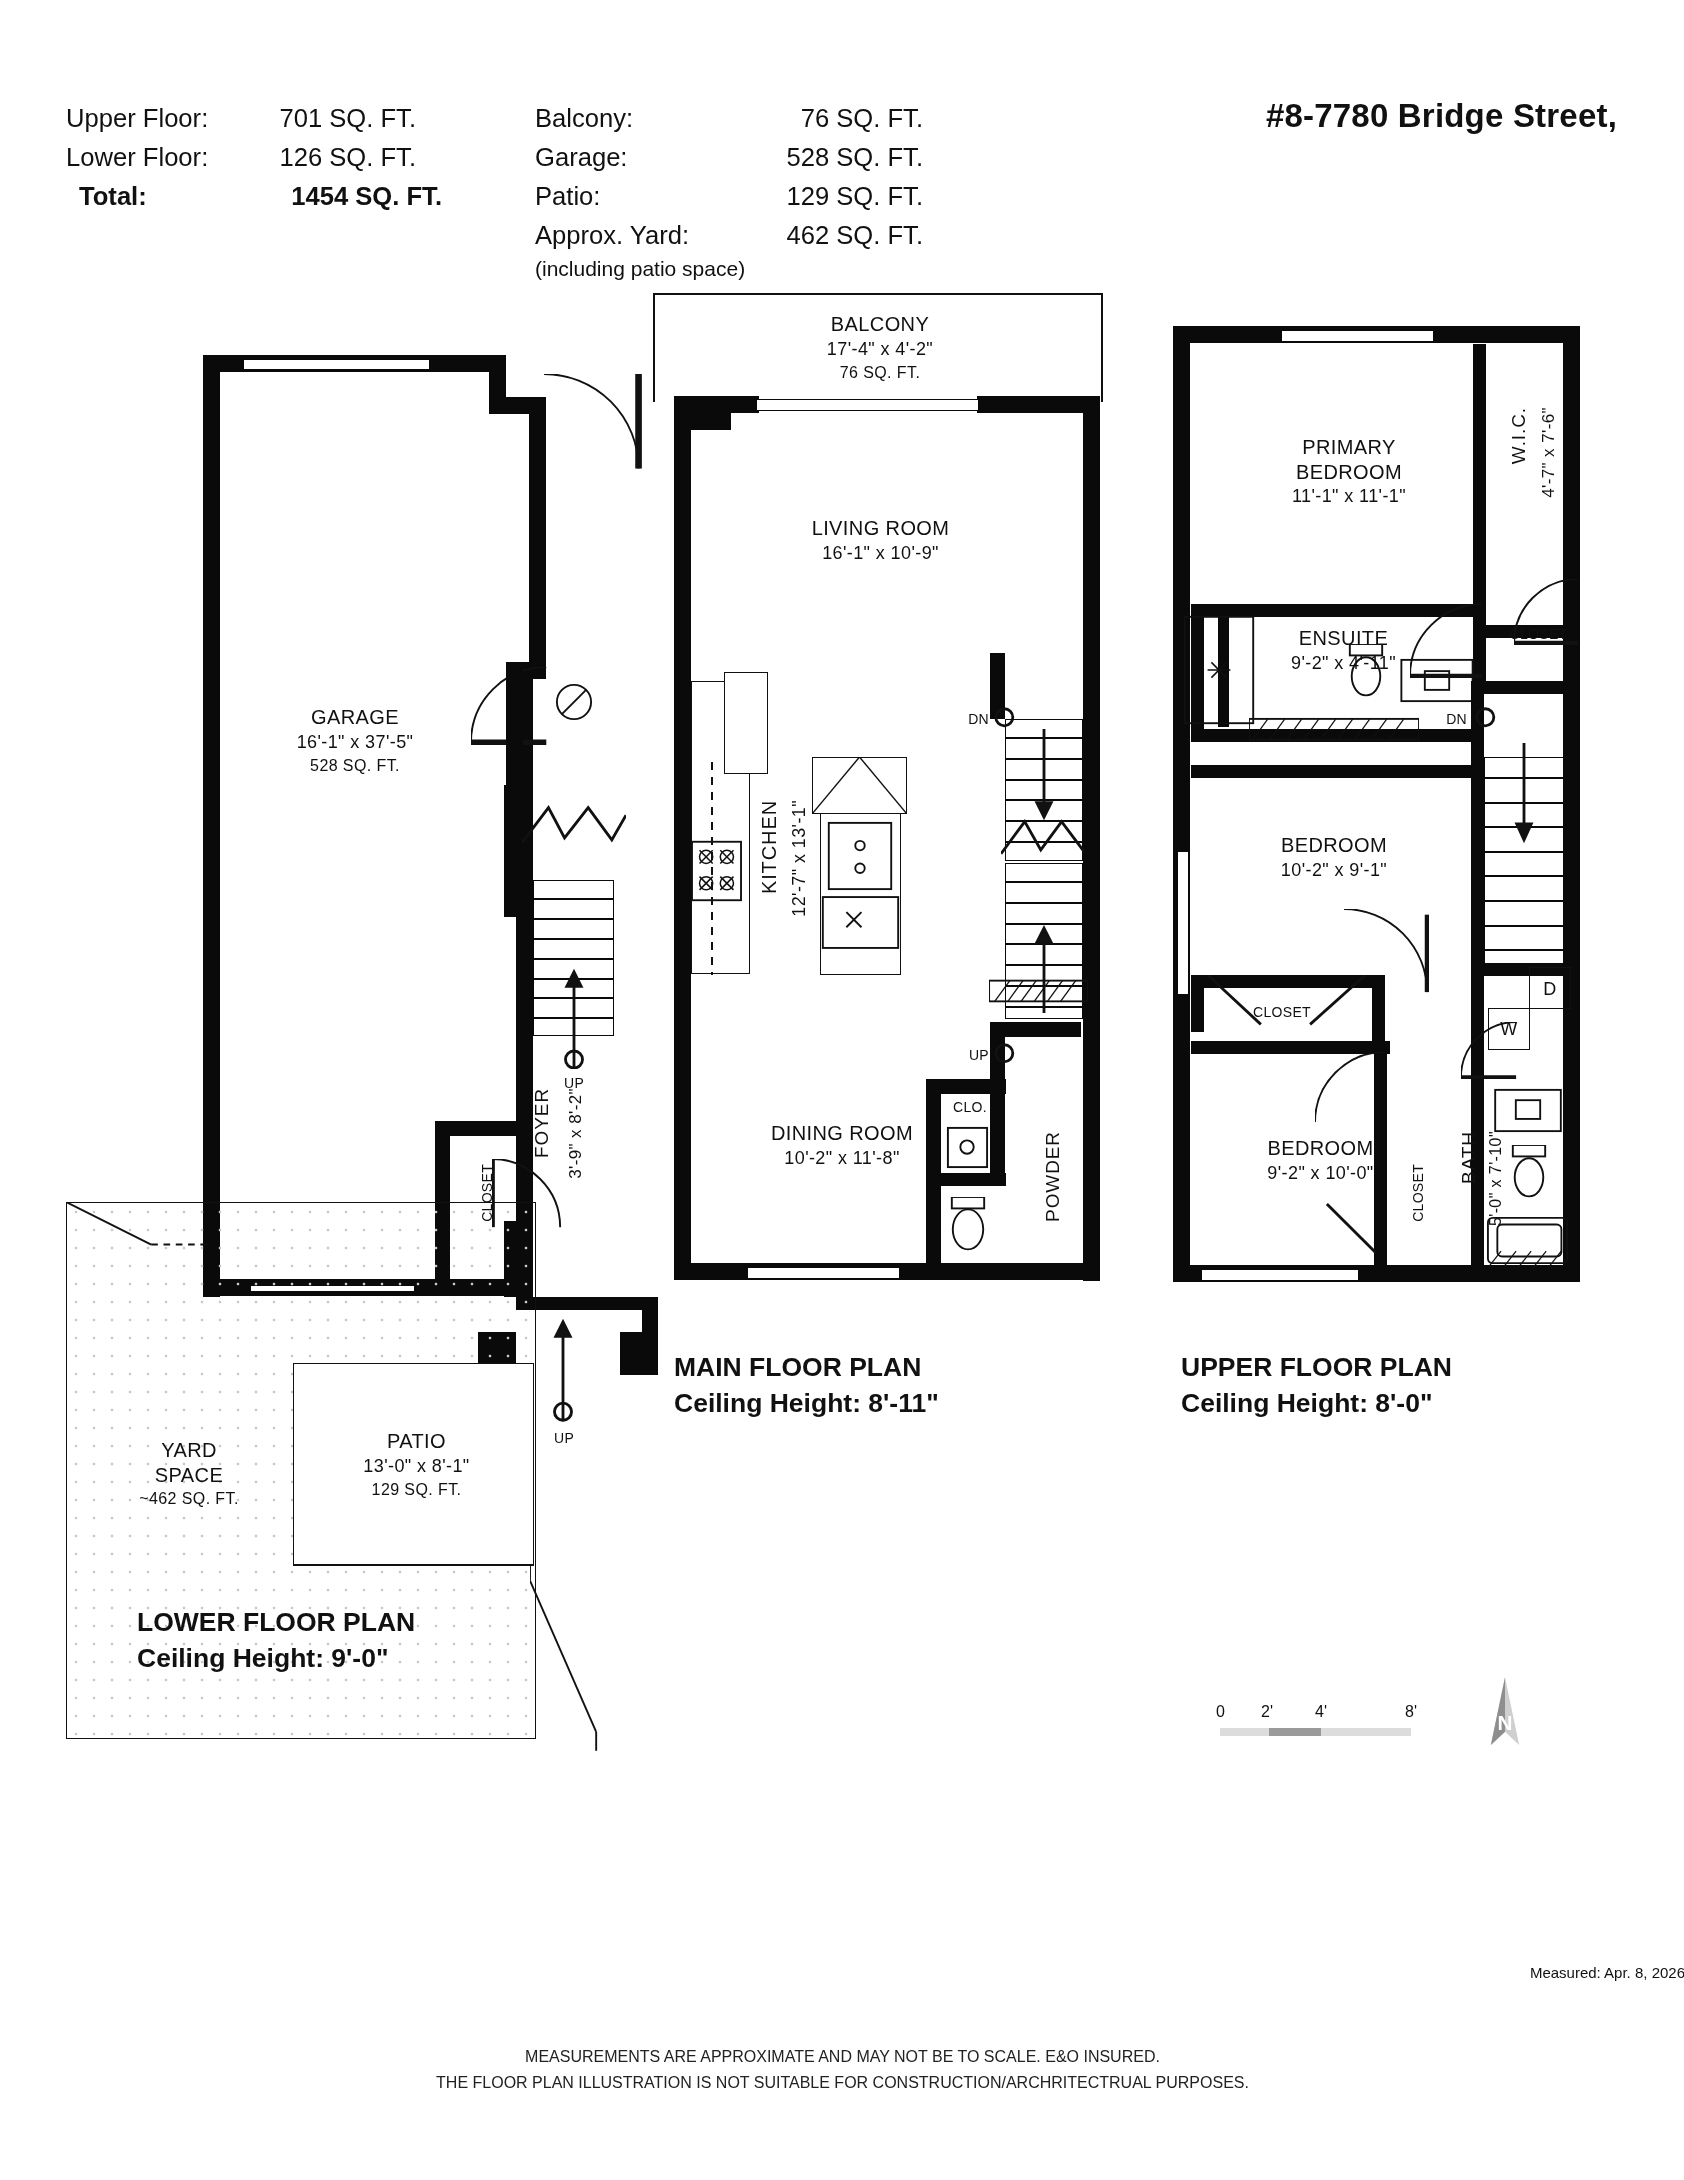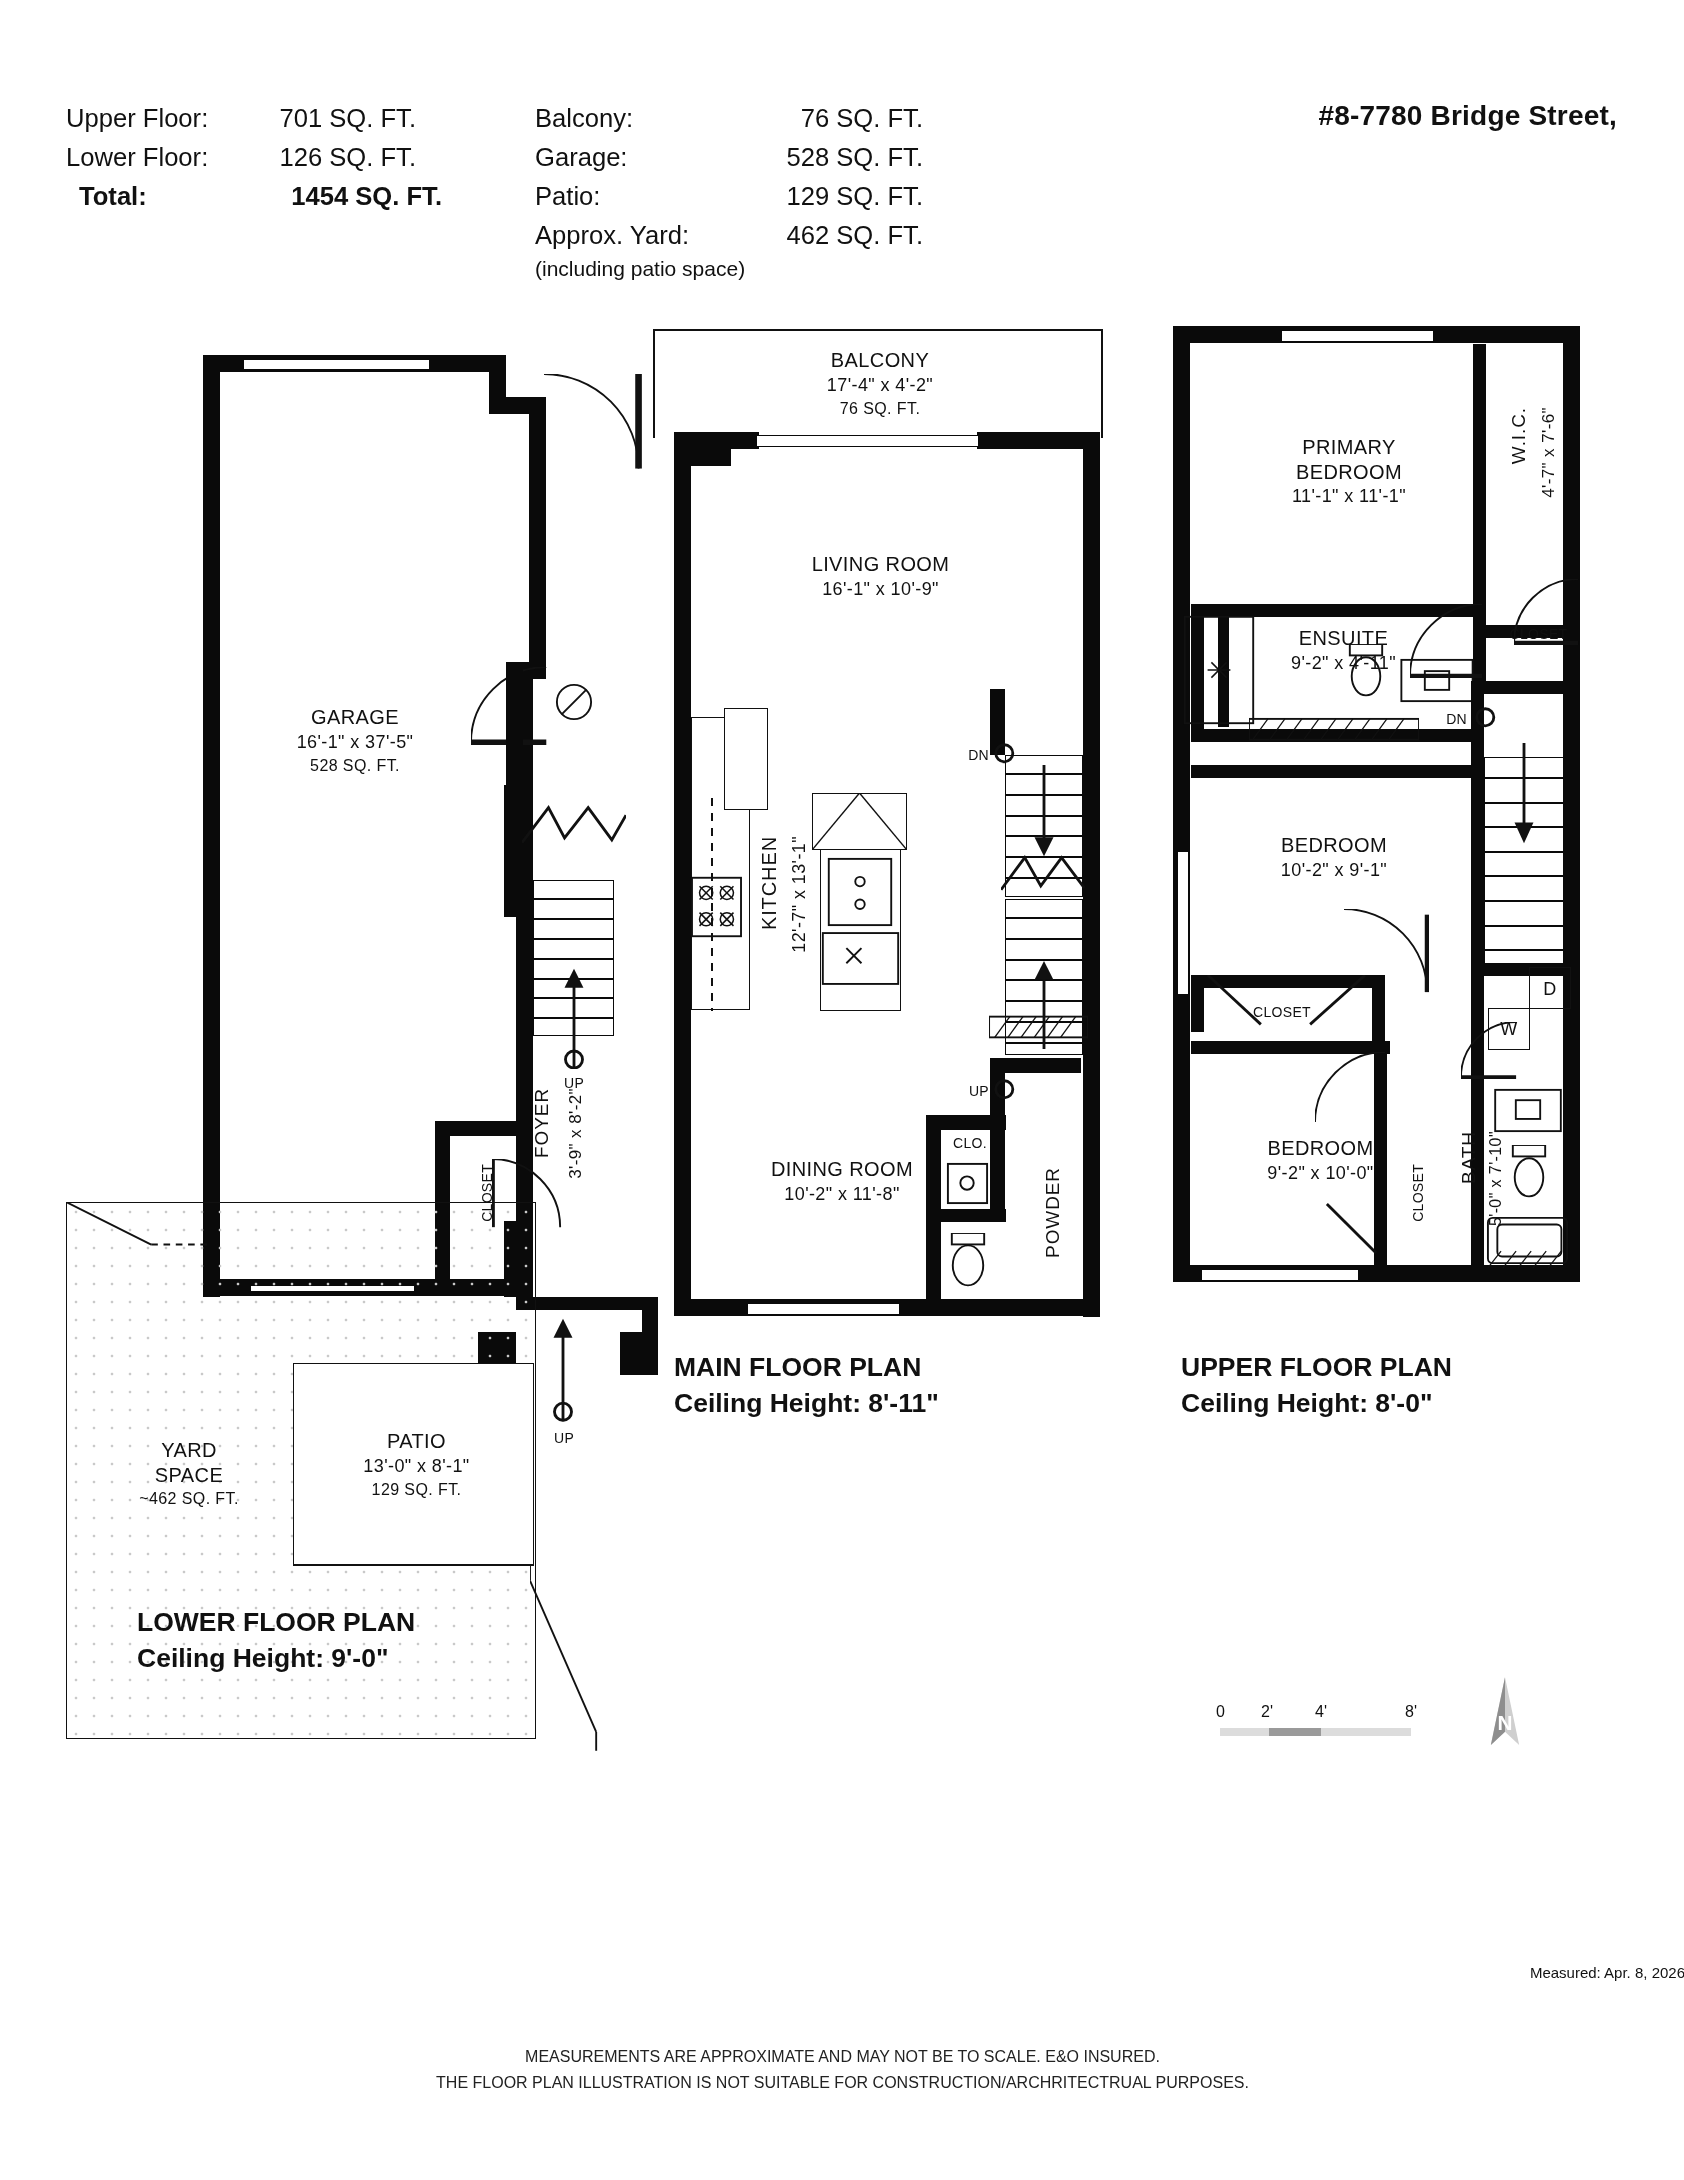--- a/index.html
+++ b/index.html
@@ -20,21 +20,21 @@
   .stat-label{width:180px;}
   .stat-val{width:170px;text-align:right;}
   .stat-row.total .stat-label,.stat-row.total .stat-val{font-weight:bold;margin-left:13px;}
 
   #stats2{left:535px;top:99px;width:445px;}
   .stat2-row{display:flex;align-items:baseline;font-size:25.6px;line-height:39px;}
   .stat2-label{width:218px;}
   .stat2-val{width:170px;text-align:right;}
   #stats2 .note{font-size:21px;line-height:28px;color:#111;}
 
-  #title{right:68px;top:95px;text-align:right;font-size:28px;font-weight:bold;line-height:42px;letter-spacing:0.2px;}
+  #title{right:68px;top:95px;text-align:right;font-size:33px;font-weight:bold;line-height:42px;letter-spacing:0.2px;}
 
   
   .wall{position:absolute;background:#0a0a0a;}
   .thin{position:absolute;background:#0a0a0a;}
   .lbl{position:absolute;text-align:center;font-size:20px;line-height:24.6px;letter-spacing:0.4px;}
   .lbl .n{display:block;font-size:20px;}
   .lbl .d{display:block;font-size:18px;}
   .lbl .s{display:block;font-size:16px;}
   .tiny{font-size:14px;letter-spacing:0.3px;}
   .vert{writing-mode:vertical-rl;transform:rotate(180deg);}
@@ -226,21 +226,21 @@
   <span class="n">YARD</span>
   <span class="n">SPACE</span>
   <span class="s">~462 SQ. FT.</span>
 </div>
 
 <div class="plan-title nosel" style="left:137px;top:1604px;">
   <div>LOWER FLOOR PLAN</div>
   <div>Ceiling Height: 9'-0"</div>
 </div>
 
-<div class="abs nosel" style="left:0;top:0;width:1136px;height:1438px;margin-top:36px;">
+<div class="abs nosel" style="left:0;top:0;width:1136px;height:1438px;">
 
   <div class="abs" style="left:653px;top:293px;width:450px;height:109px;border:2.8px solid #111;border-bottom:none;box-sizing:border-box;"></div>
   <div class="lbl nosel" style="left:719px;top:312px;width:322px;">
     <span class="n">BALCONY</span>
     <span class="d">17'-4" x 4'-2"</span>
     <span class="s">76 SQ. FT.</span>
   </div>
 
   <div class="wall" style="left:674px;top:396px;width:17px;height:26.5px;"></div>
   <div class="wall" style="left:674px;top:396px;width:85px;height:17px;"></div>

